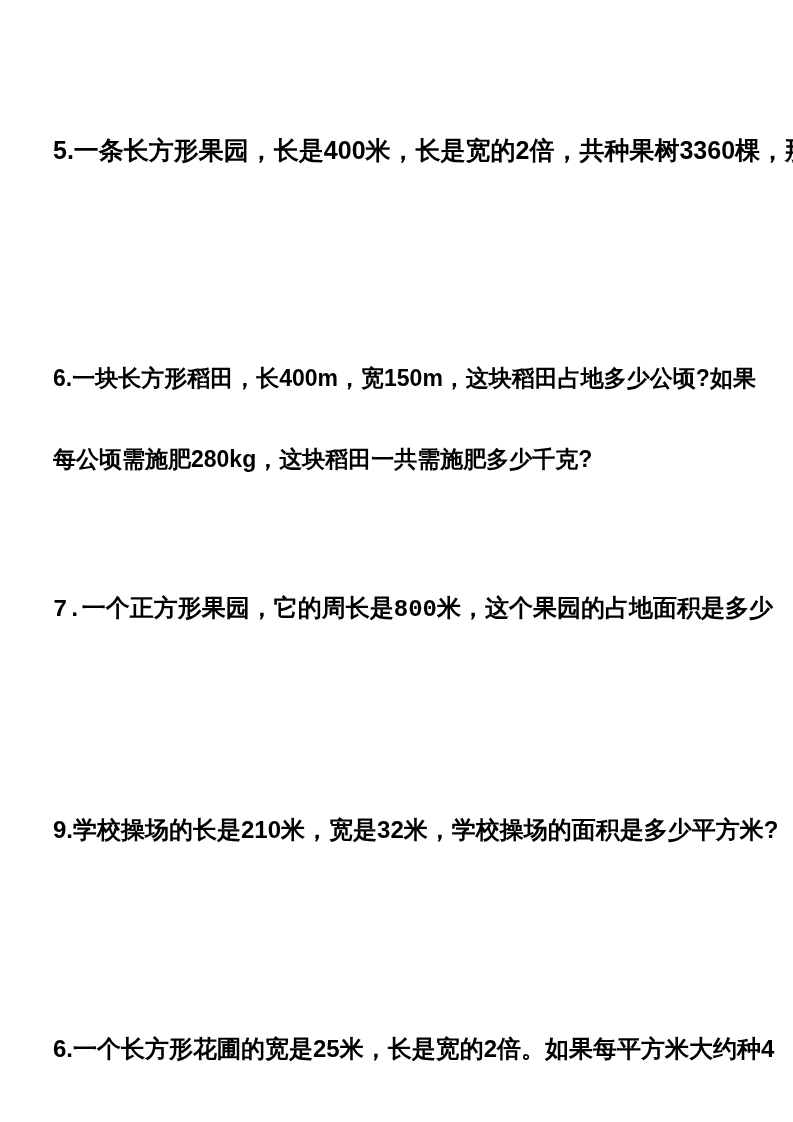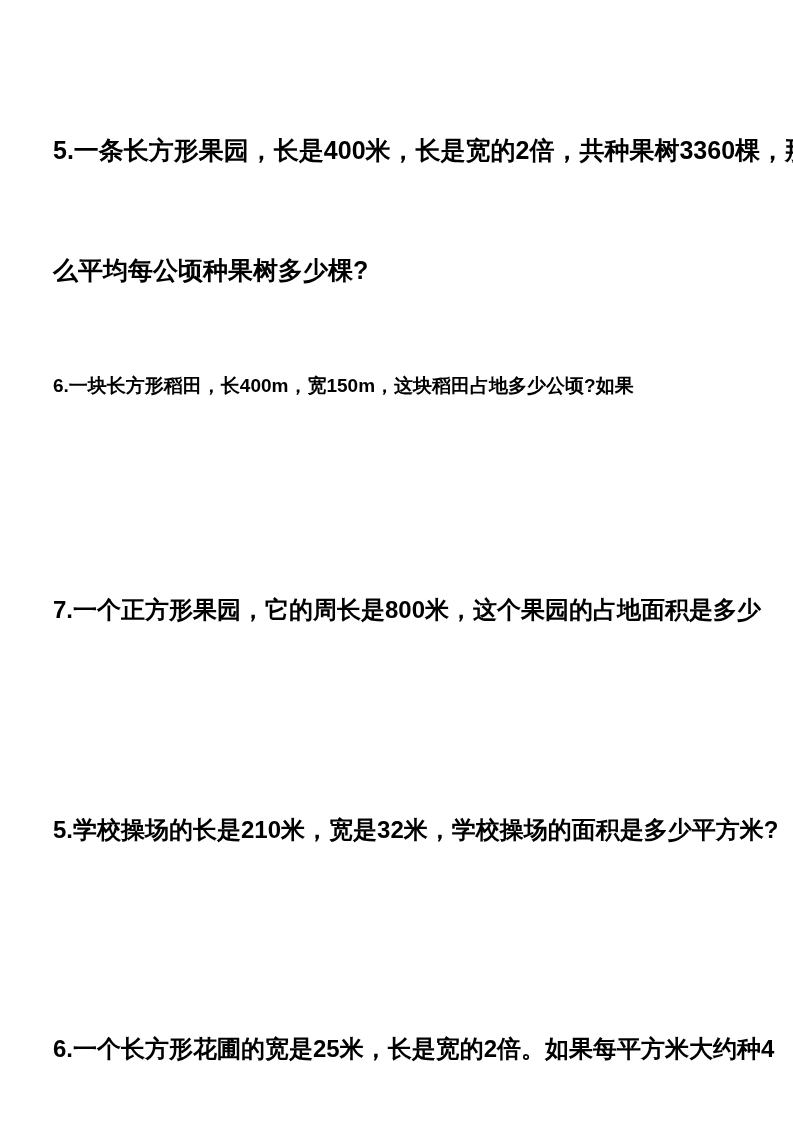--- a/index.html
+++ b/index.html
@@ -20,22 +20,22 @@
     position: absolute;
     left: 53px;
     right: 16px;
     font-weight: bold;
     white-space: pre;
   }
   .problem .line {
     white-space: pre;
   }
   .problem-5 { top: 50px;  font-size: 25px; line-height: 40px; }
-  .problem-6 { top: 318px; font-size: 19px; line-height: 27px; }
-  .problem-7 { top: 517px; font-size: 24px; line-height: 37px; }
+  .problem-6 { top: 311px; font-size: 23px; line-height: 27px; }
+  .problem-7 { top: 517px; font-size: 24px; line-height: 37px; font-family: Liberation Mono, monospace; }
   .problem-8 { top: 755px; font-size: 24px; line-height: 30px; }
   .problem-9 { top: 954px; font-size: 24px; line-height: 38px; }
   .page-footer {
     position: absolute;
     top: 1084px;
     left: 0;
     width: 100%;
     text-align: right;
     font-size: 21px;
     font-weight: normal;
@@ -45,33 +45,33 @@
     margin-top: 43px;
   }
 </style>
 </head>
 <body>
 
 <div class="page" style="background: rgb(255, 255, 255); color: rgb(0, 0, 0);">
 
   <div class="problem problem-5">
     <div class="line">5.一条长方形果园，长是400米，长是宽的2倍，共种果树3360棵，那</div>
-    <div class="line">么平均每公顷种果树多少棵?</div>
   </div>
 
   <div class="problem problem-6">
     <div class="line">6.一块长方形稻田，长400m，宽150m，这块稻田占地多少公顷?如果</div>
+    <div class="line">每公顷需施肥280kg，这块稻田一共需施肥多少千克?</div>
   </div>
 
   <div class="problem problem-7">
     <div class="line">7.一个正方形果园，它的周长是800米，这个果园的占地面积是多少</div>
   </div>
 
   <div class="problem problem-8">
-    <div class="line">5.学校操场的长是210米，宽是32米，学校操场的面积是多少平方米?</div>
+    <div class="line">9.学校操场的长是210米，宽是32米，学校操场的面积是多少平方米?</div>
   </div>
 
   <div class="problem problem-9">
     <div class="line">6.一个长方形花圃的宽是25米，长是宽的2倍。如果每平方米大约种4</div>
     
   </div>
 
   <div class="page-footer">第 页 共  页</div>
 
 </div>

